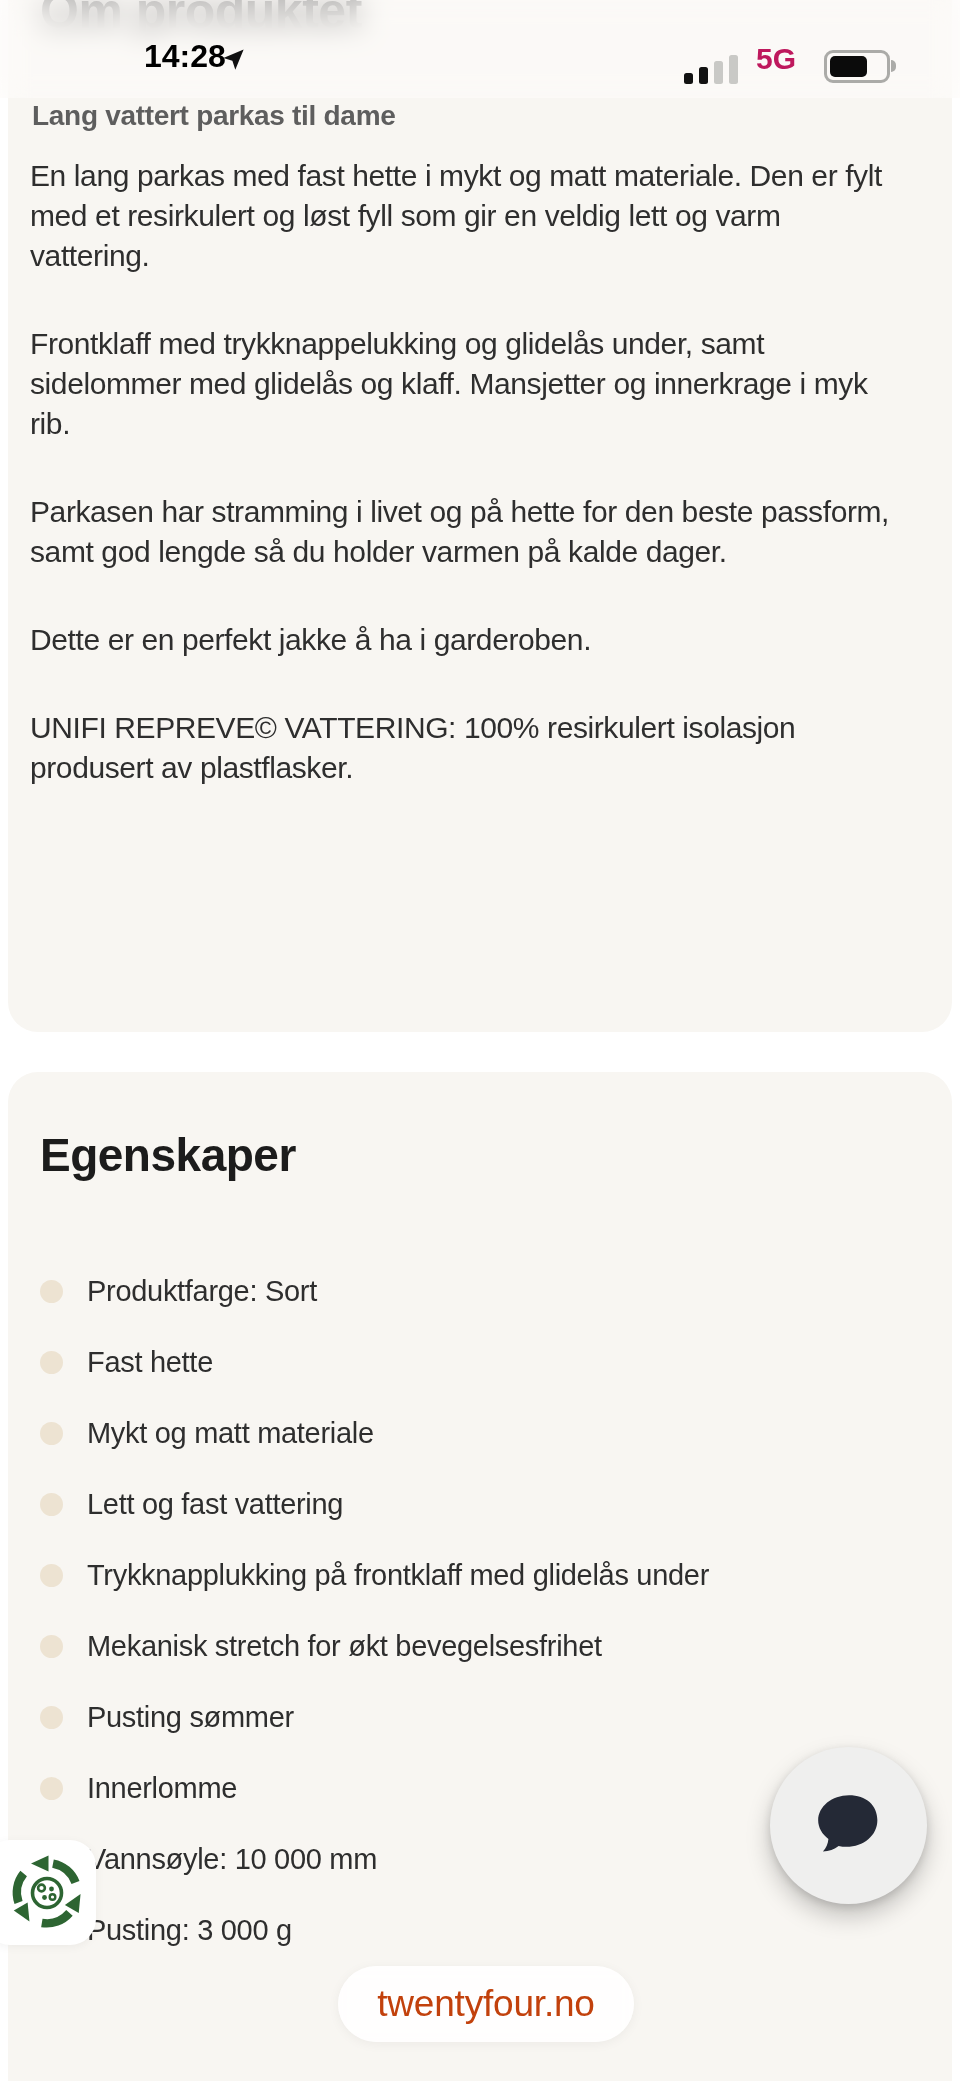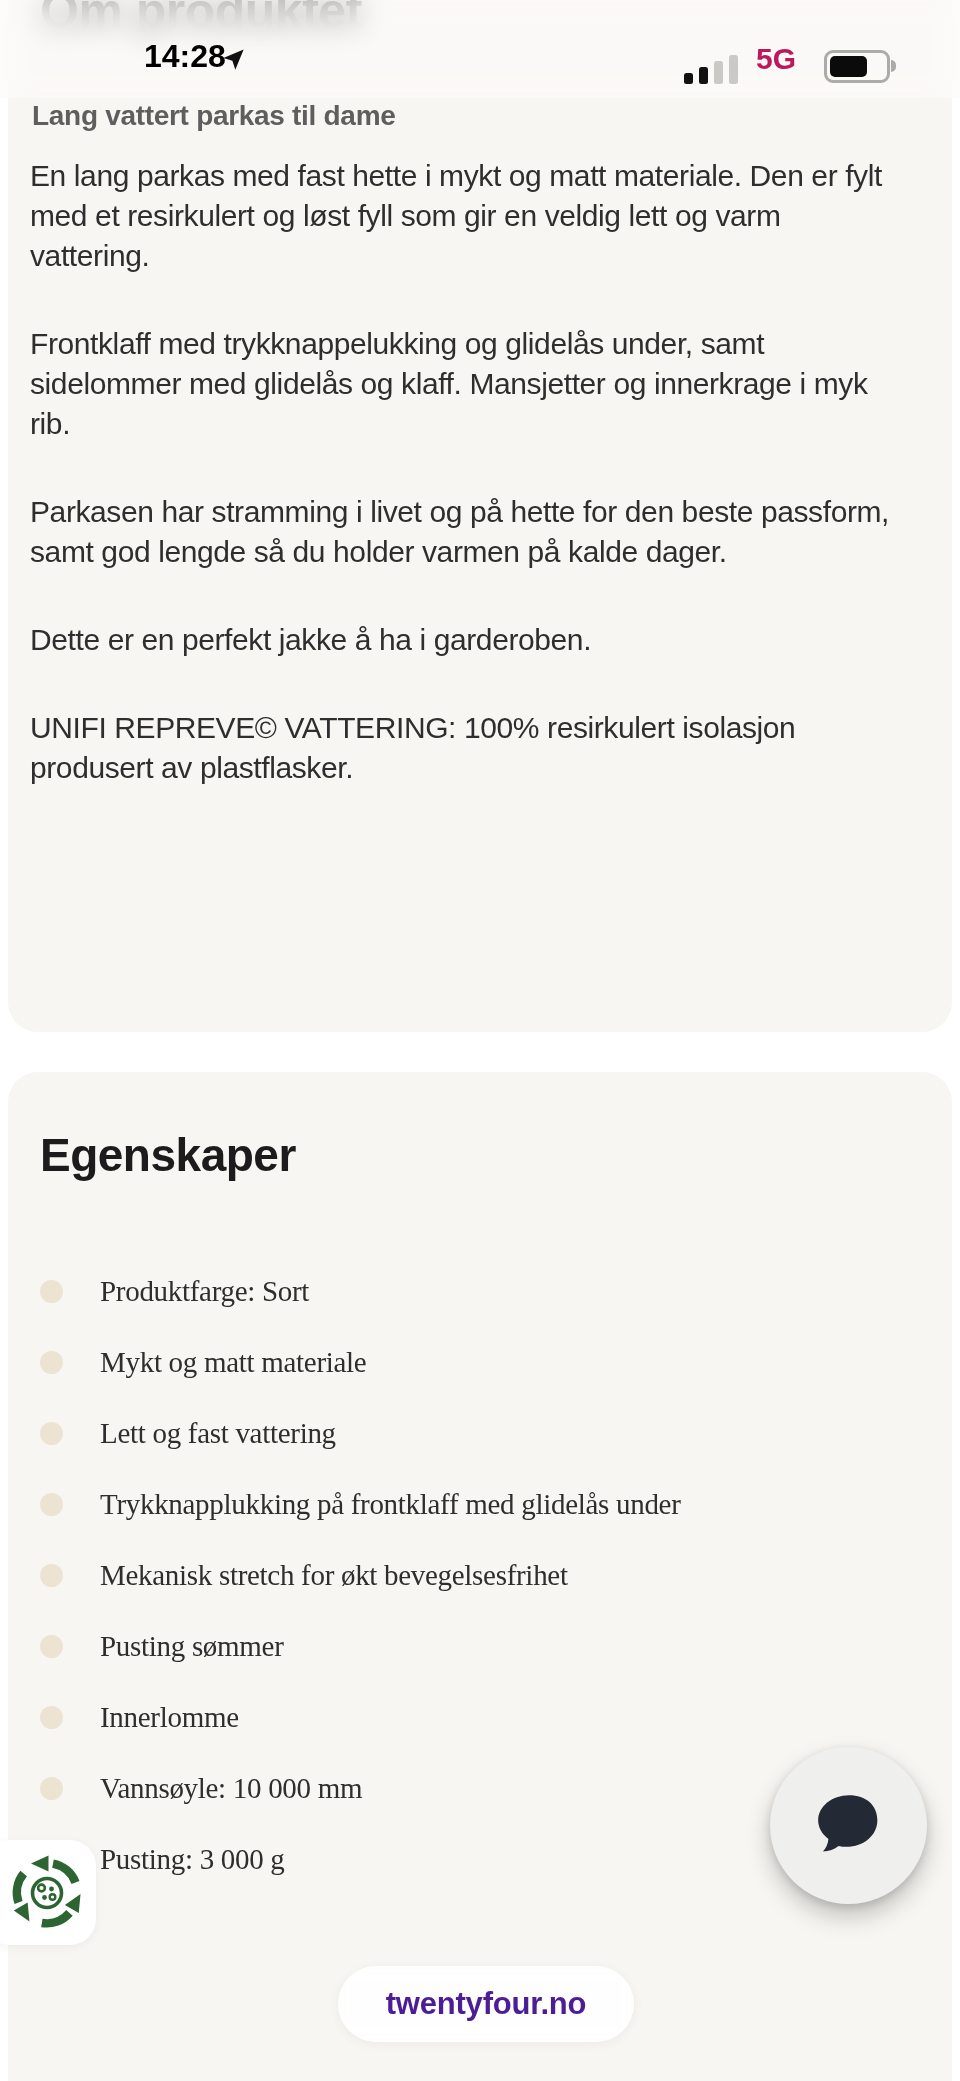--- a/index.html
+++ b/index.html
@@ -47,21 +47,21 @@
   .features-title {
     position: absolute; left: 40px; top: 1128px; margin: 0;
     font-size: 46px; font-weight: bold; letter-spacing: -0.5px;
     color: #1c1c1c; z-index: 1;
   }
 
   .feat-list {
     position: absolute; left: 40px; right: 44px; top: 1266px;
     margin: 0; padding: 0; list-style: none; z-index: 1;
   }
-  .feat { display: flex; gap: 37px; margin-bottom: 21px; font-family: Liberation Serif, serif; }
+  .feat { display: flex; gap: 24px; margin-bottom: 21px; }
   .dot {
     flex: 0 0 auto; width: 23px; height: 23px; border-radius: 50%;
     background: var(--bullet, #ede3d2); margin-top: 14px;
   }
   .feat-text {
     font-size: 29px; line-height: 50px; letter-spacing: -0.3px;
     color: var(--text, #2e2e2e);
   }
 
   
@@ -123,21 +123,21 @@
   .site-pill {
     position: absolute; left: 338px; top: 1966px;
     width: 296px; height: 76px; border-radius: 38px;
     background: rgba(255,255,255,0.9);
     backdrop-filter: blur(7px); -webkit-backdrop-filter: blur(7px);
     z-index: 11;
     display: flex; align-items: center; justify-content: center;
     box-shadow: 0 2px 12px rgba(0,0,0,0.05);
   }
   .site-pill span {
-    font-size: 31px; font-weight: 700; letter-spacing: -0.2px; color: #4c1d95;
+    font-size: 37px; font-weight: 400; letter-spacing: -0.2px; color: #c2410c;
   }
 </style>
 </head>
 <body>
 
 <div>
 
   <section class="card card-about"></section>
 
   <h2 class="faded-heading">Om produktet</h2>
@@ -160,20 +160,24 @@
 
   <h2 class="features-title">Egenskaper</h2>
 
   <ul class="feat-list">
 
       <li class="feat">
         <span class="dot"></span>
         <span class="feat-text">Produktfarge: Sort</span>
       </li>
 
+      <li class="feat">
+        <span class="dot"></span>
+        <span class="feat-text">Fast hette</span>
+      </li>
 
       <li class="feat">
         <span class="dot"></span>
         <span class="feat-text">Mykt og matt materiale</span>
       </li>
 
       <li class="feat">
         <span class="dot"></span>
         <span class="feat-text">Lett og fast vattering</span>
       </li>

